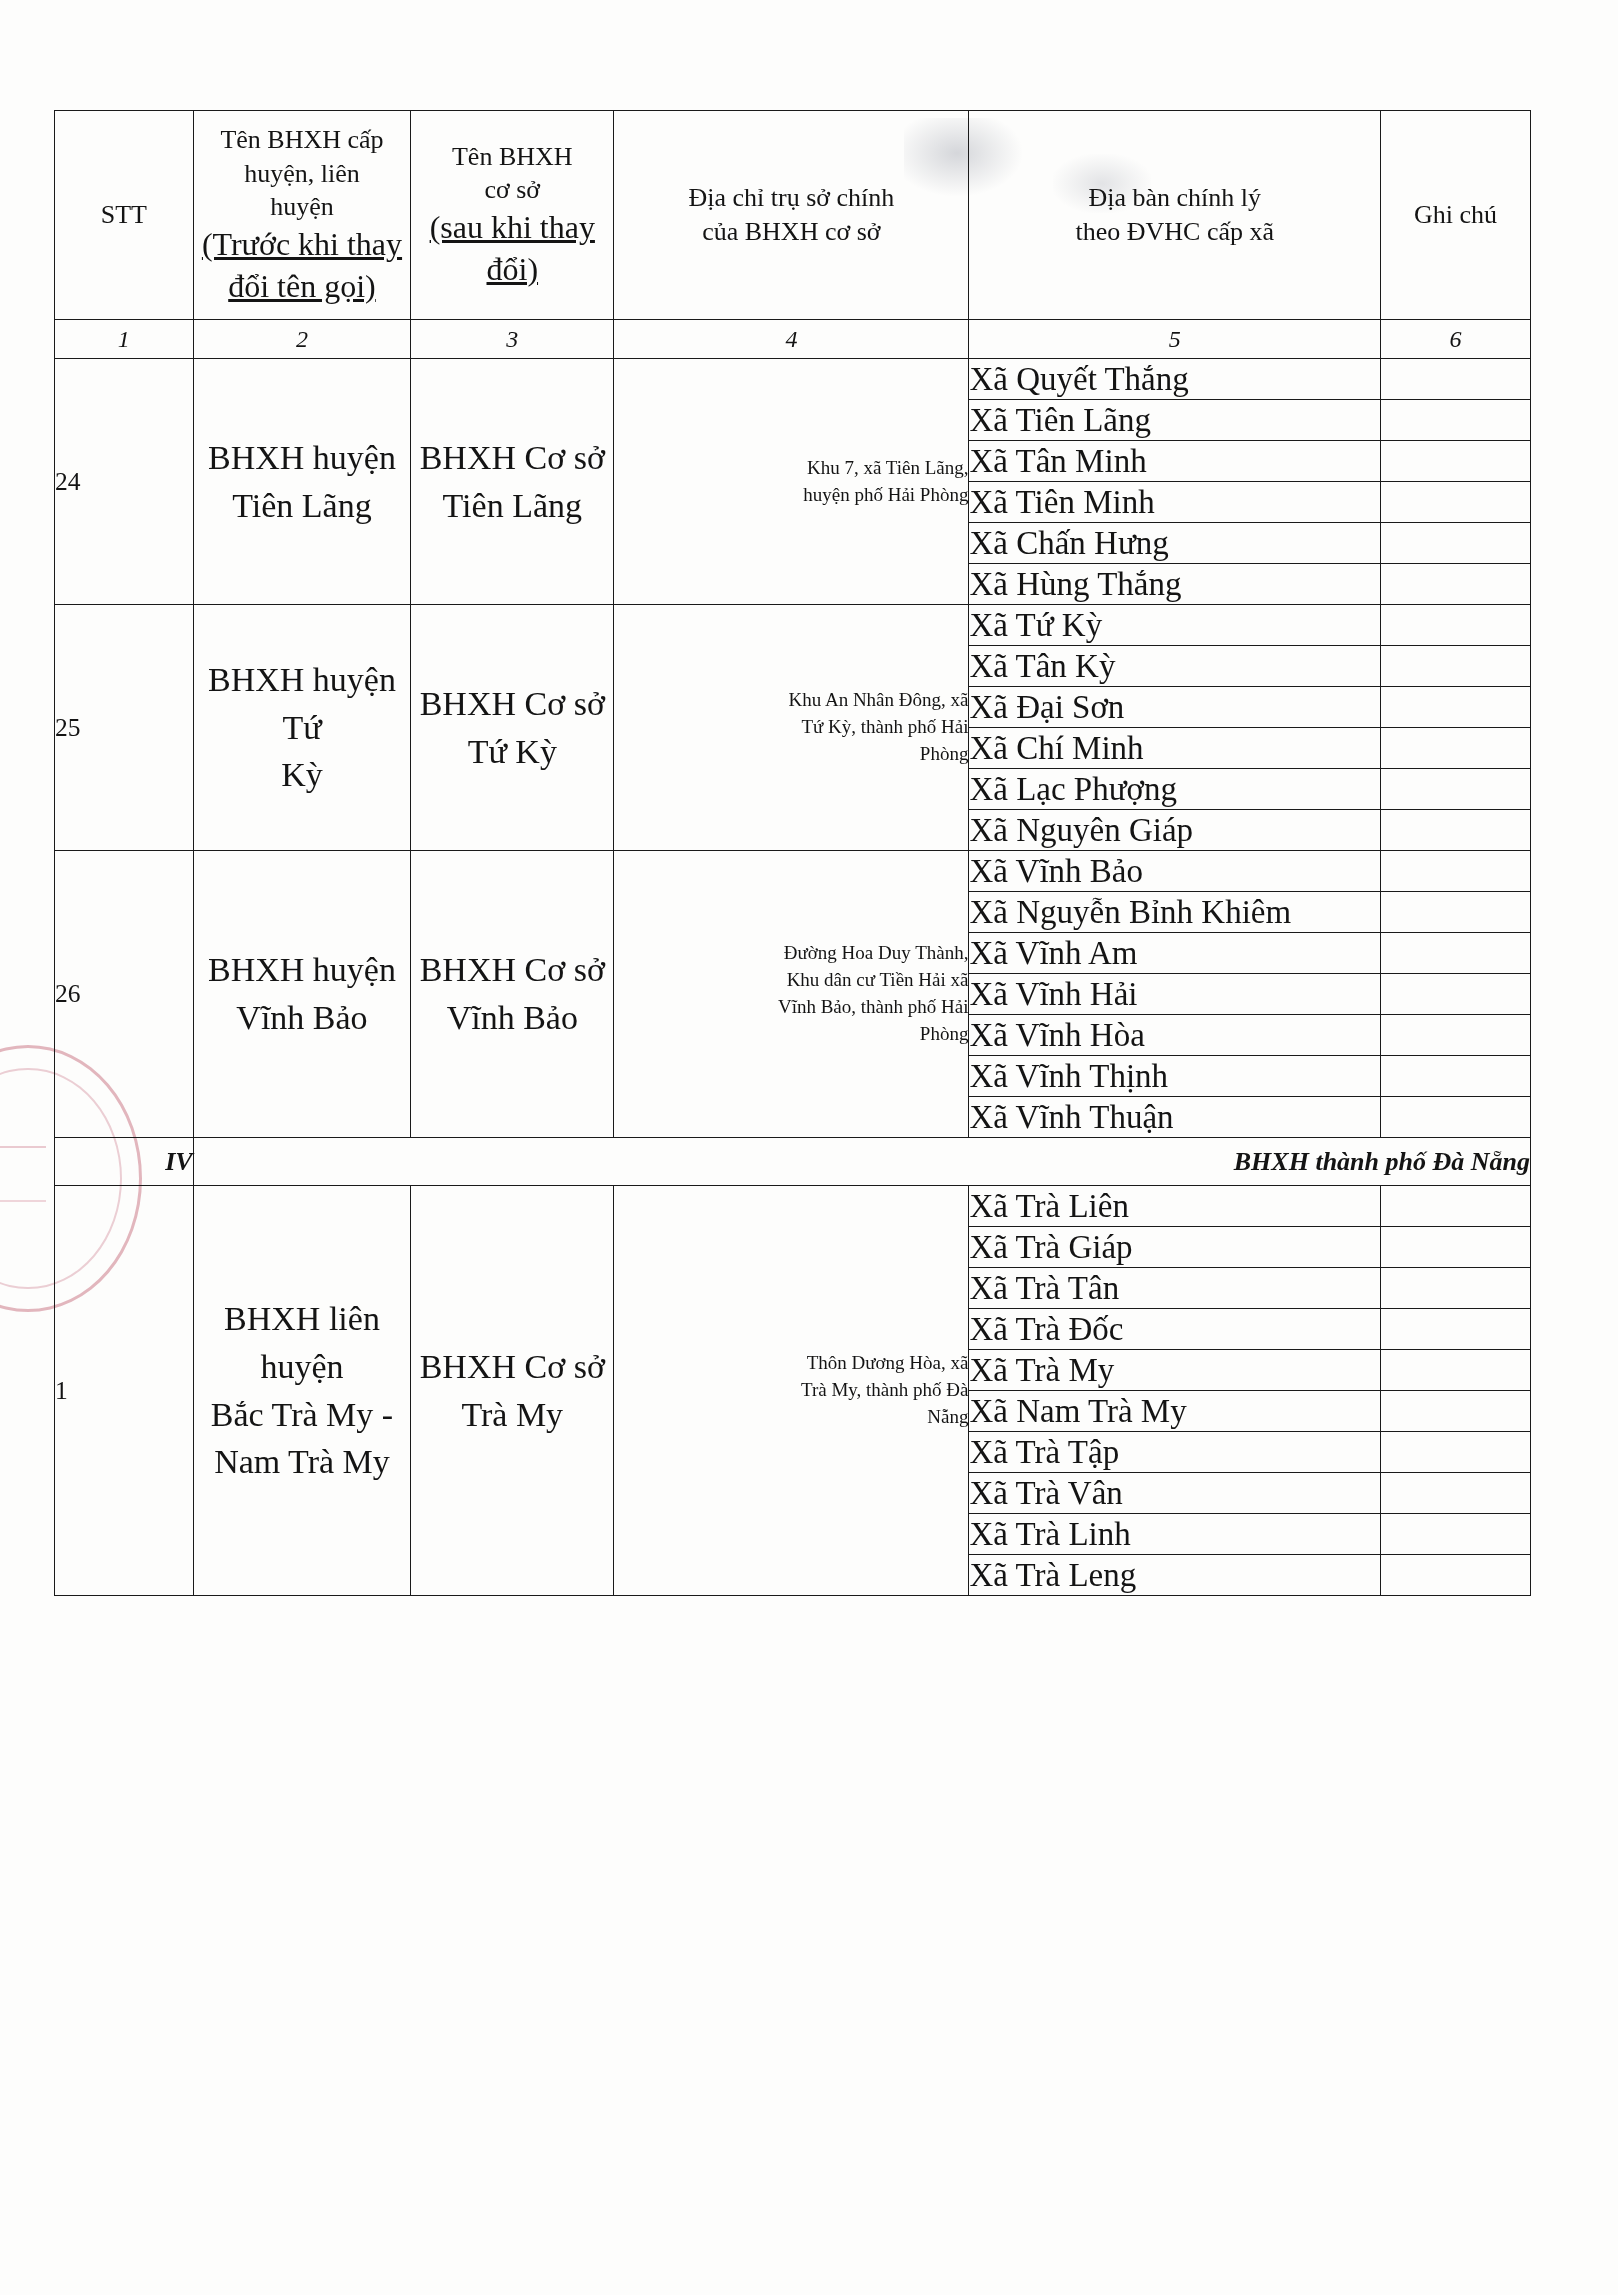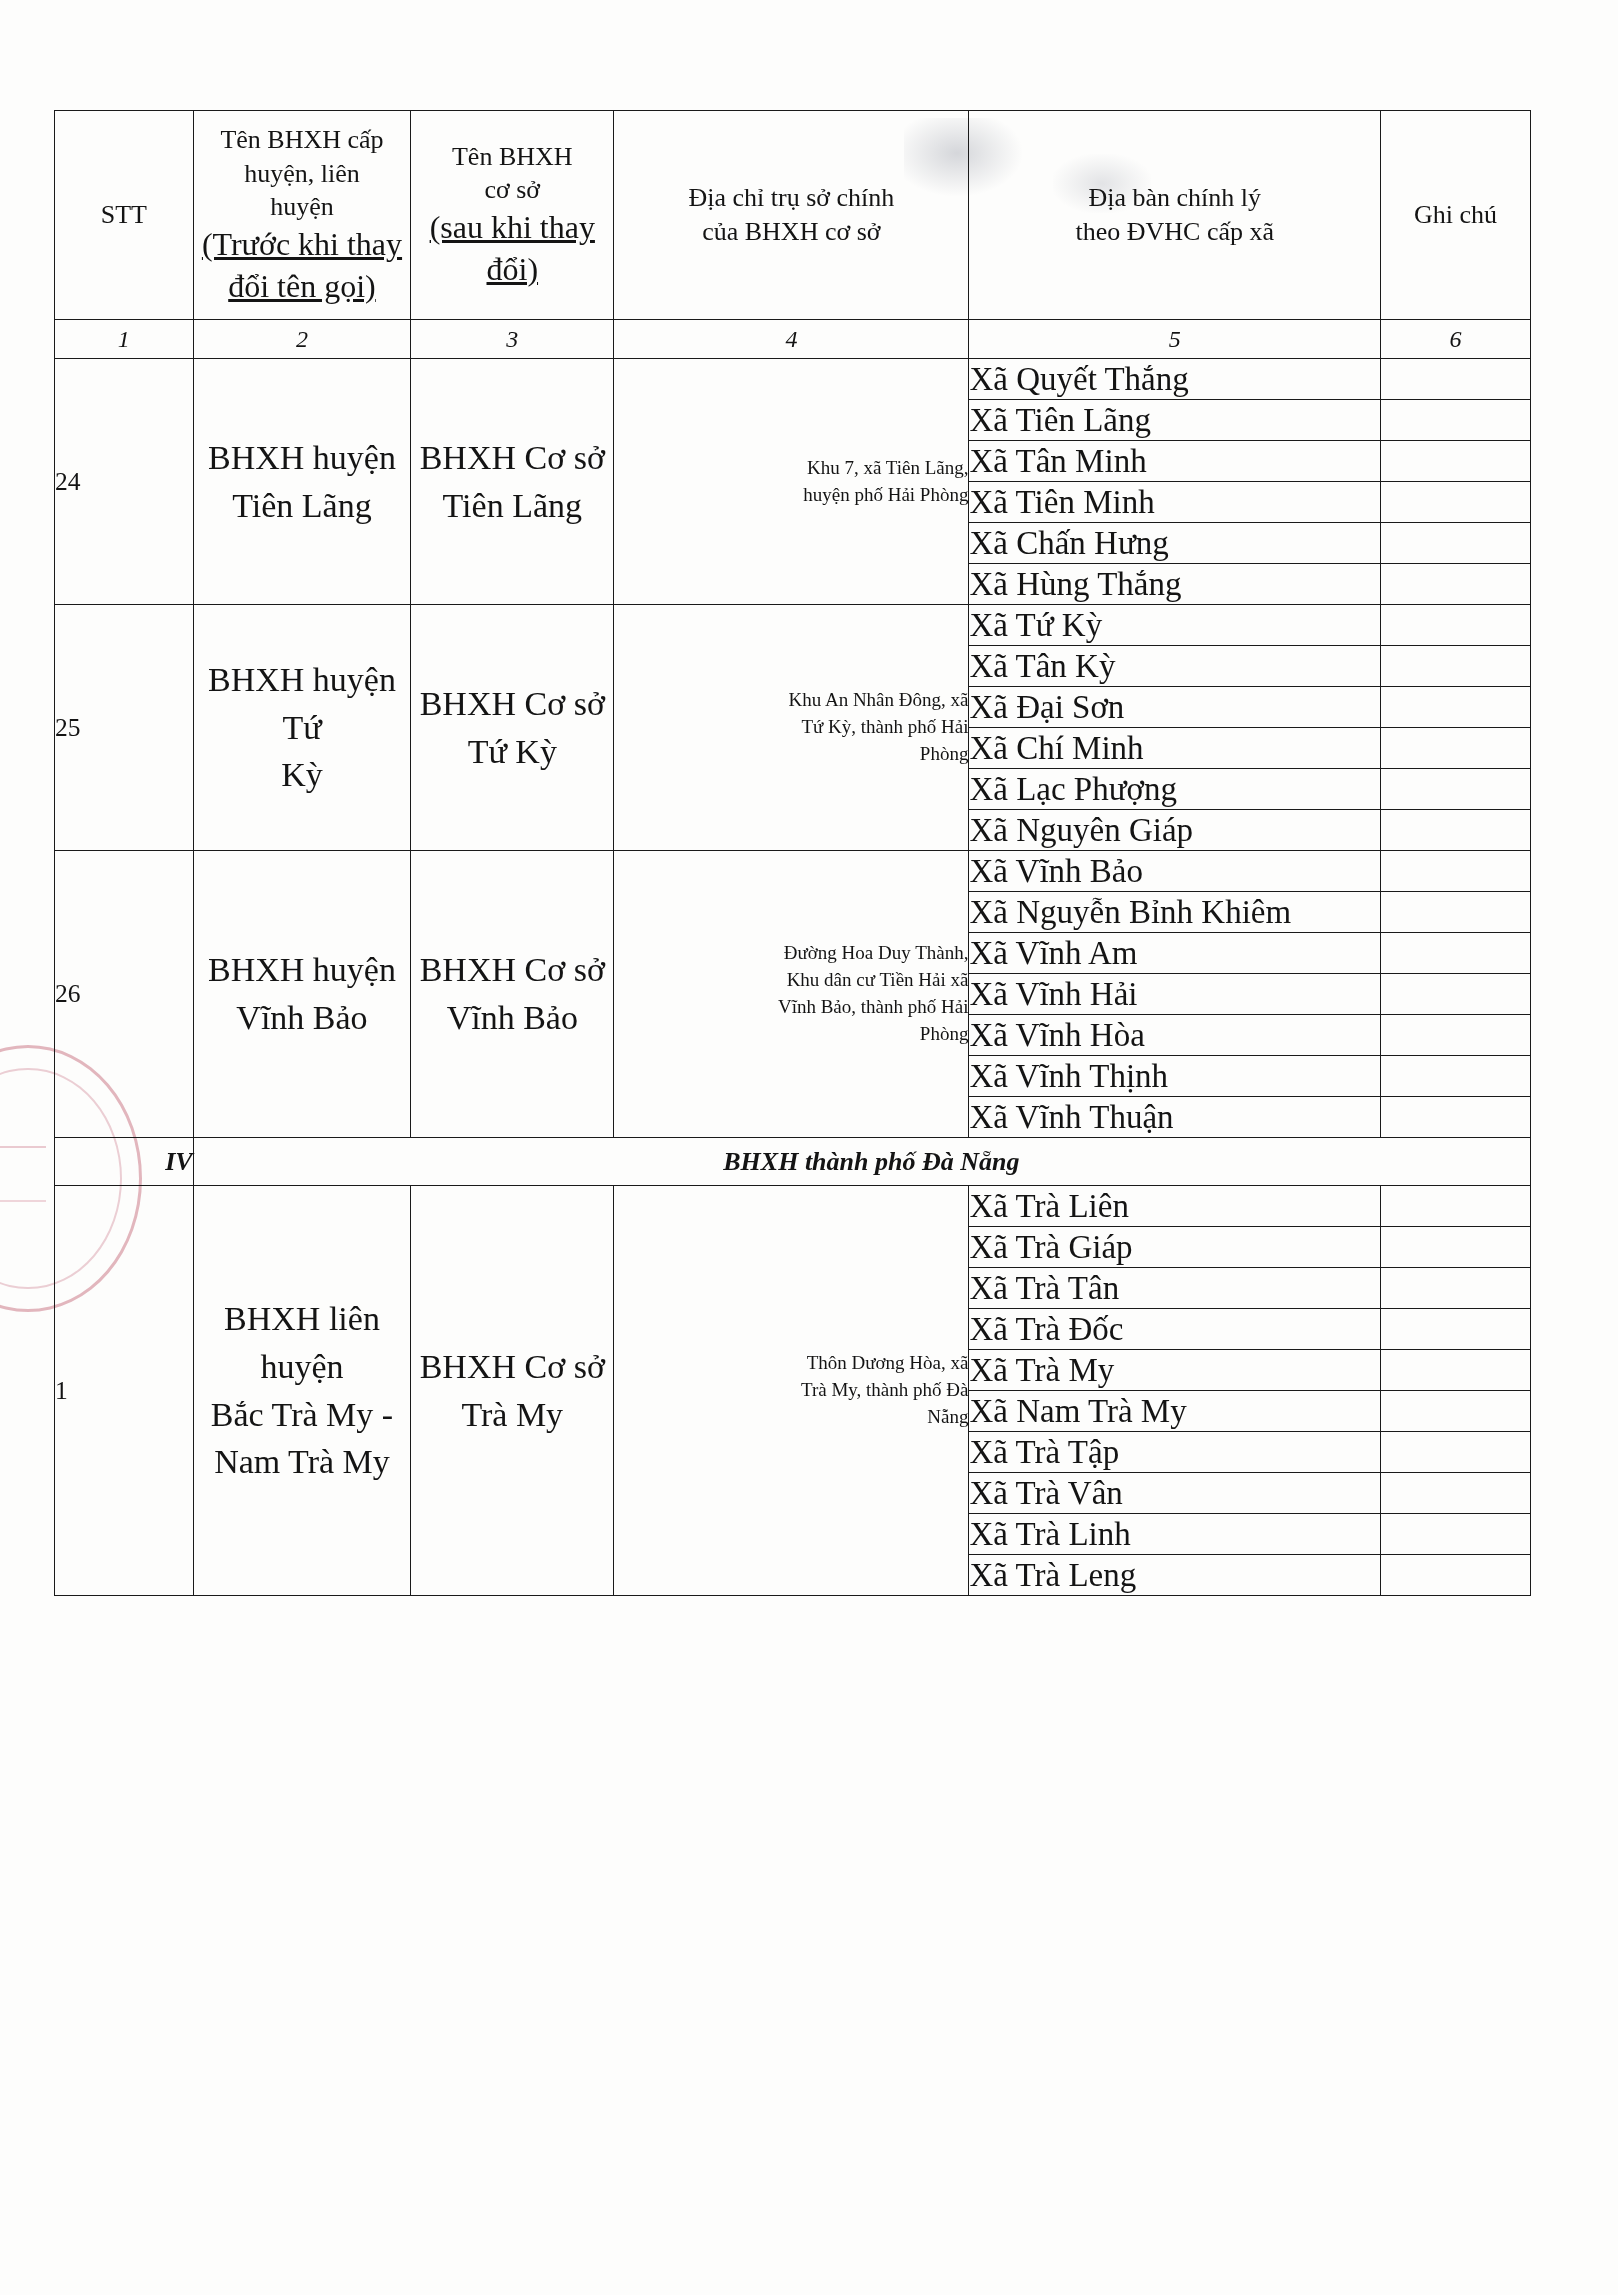--- a/index.html
+++ b/index.html
@@ -152,21 +152,21 @@
   .notecell { }
 
   .sectionrow td.sec-num {
     text-align: right;
     font-style: italic;
     font-weight: bold;
     font-size: 26px;
     height: 47px;
   }
   .sectionrow td.sec-label {
-    text-align: center;
+    text-align: right;
     font-style: italic;
     font-weight: bold;
     font-size: 26px;
     padding-left: 19px;
   }
 </style>
 </head>
 <body>
 
 <div class="page"></div>

